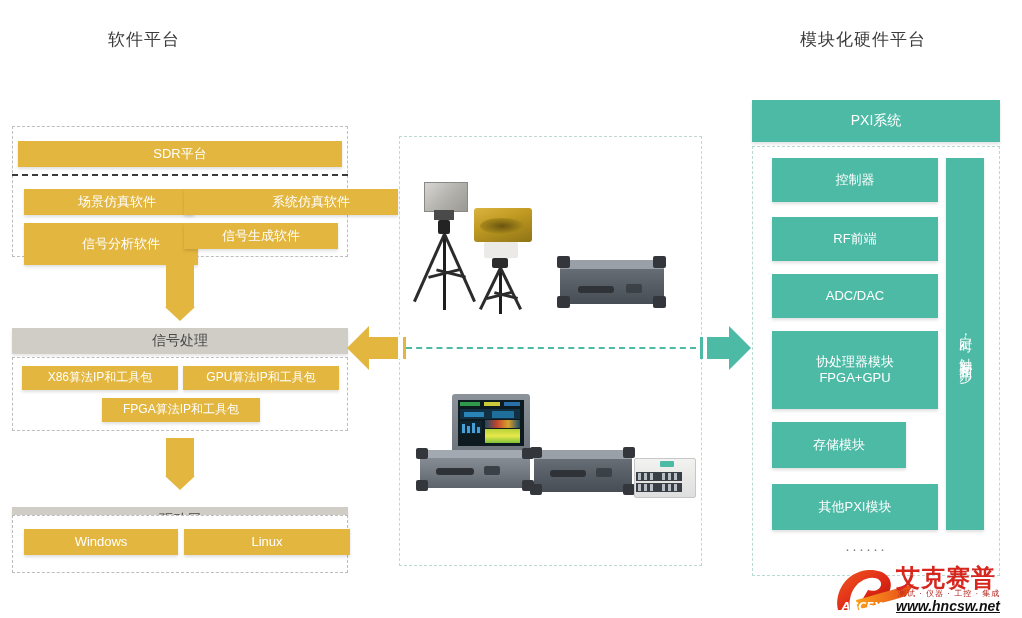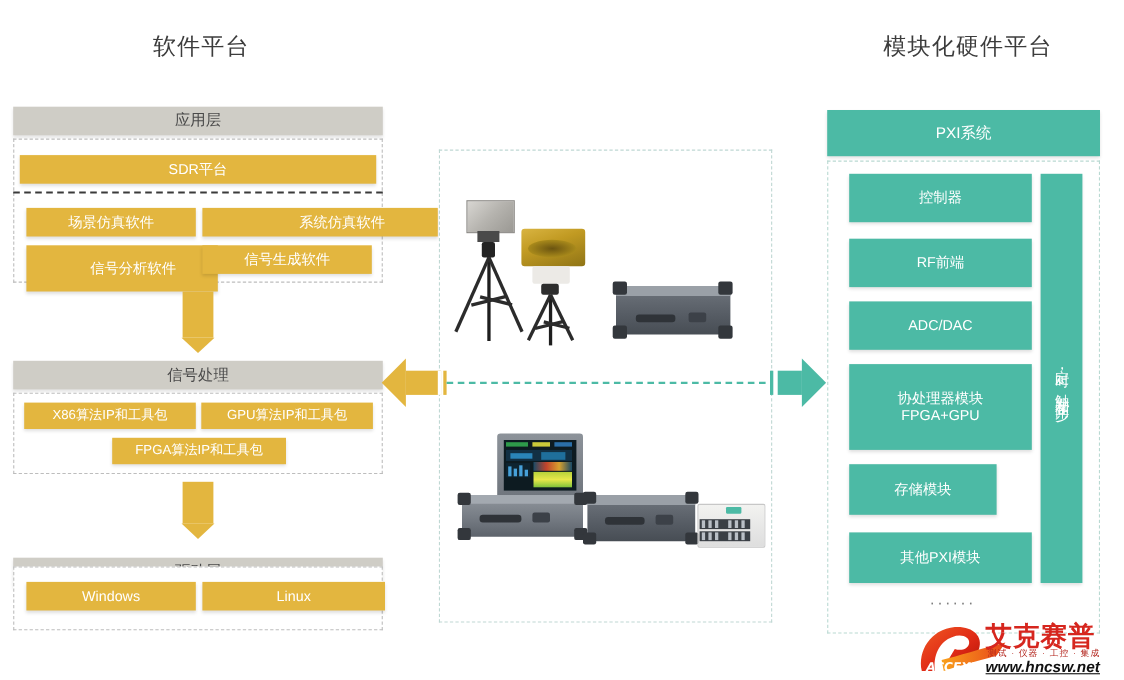--- a/index.html
+++ b/index.html
@@ -8,25 +8,24 @@
     background:#ffffff;
     font-family:"Liberation Sans","DejaVu Sans",sans-serif;
     overflow:hidden;
     position:relative;
   }
   .stage{position:absolute;left:0;top:0;width:1022px;height:618px;}
 
   
   .sec-title{
     position:absolute;
-    font-size:21px;
+    font-size:17px;
     color:#3c3c3c;
     letter-spacing:1px;
     white-space:nowrap;
-    text-align:center;
   }
   #title-software{left:108px;top:28px;width:150px;}
   #title-hardware{left:800px;top:28px;width:160px;}
 
   
   .hdr-grey{
     position:absolute;
     background:#cfcdc6;
     color:#4a4a4a;
     font-size:14px;
@@ -200,28 +199,27 @@
   .logo-mark{position:absolute;}
 </style>
 </head>
 <body>
 
 <div class="stage">
 
   <div class="sec-title" id="title-software">软件平台</div>
   <div class="sec-title" id="title-hardware">模块化硬件平台</div>
 
-  <div class="hdr-grey" style="left:12px;top:97px;width:336px;height:26px;">应用层</div>
   <div class="dash-panel" style="left:12px;top:126px;width:336px;height:131px;"></div>
 
   <div class="gold" style="left:18px;top:141px;width:324px;height:26px;">SDR平台</div>
 
   <div class="dashdot" style="left:12px;top:174px;width:336px;"></div>
 
-  <div class="gold" style="left:24px;top:189px;width:154px;height:26px;">场景仿真软件</div>
+  <div class="gold" style="left:24px;top:189px;width:154px;height:26px;padding-left:16px;">场景仿真软件</div>
   <div class="gold" style="left:184px;top:189px;width:174px;height:26px;padding-left:40px;">系统仿真软件</div>
   <div class="gold" style="left:24px;top:223px;width:154px;height:42px;padding-left:20px;">信号分析软件</div>
   <div class="gold" style="left:184px;top:223px;width:154px;height:26px;">信号生成软件</div>
 
   <div class="arrow-shaft-v" style="left:166px;top:265px;width:28px;height:42px;"></div>
   <div class="arrow-head-down" style="left:165px;top:307px;"></div>
 
   <div class="hdr-grey" style="left:12px;top:328px;width:336px;height:26px;">信号处理</div>
   <div class="dash-panel" style="left:12px;top:357px;width:336px;height:74px;"></div>
 

